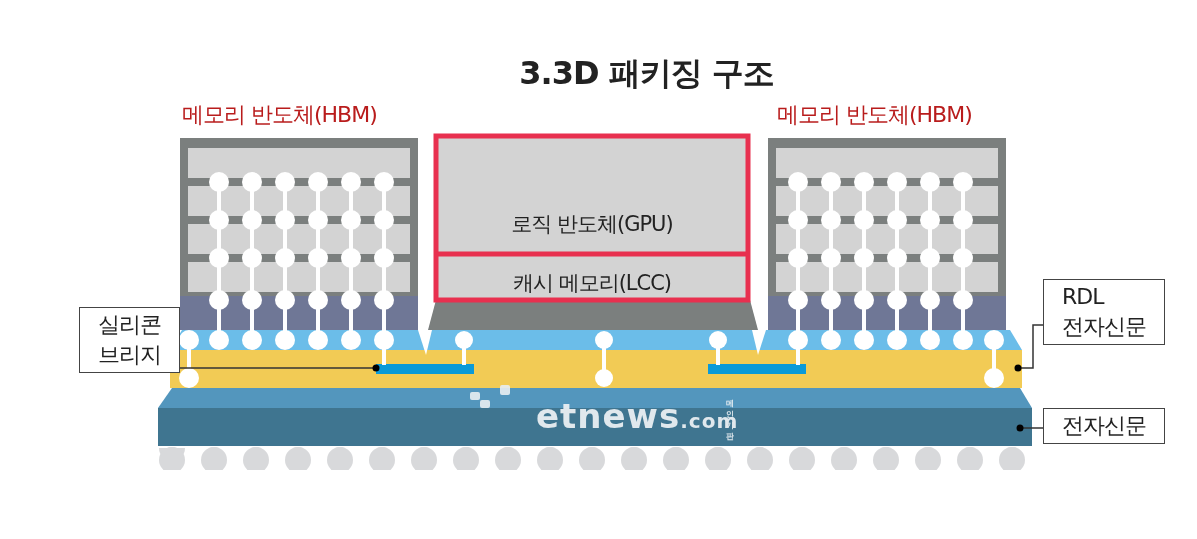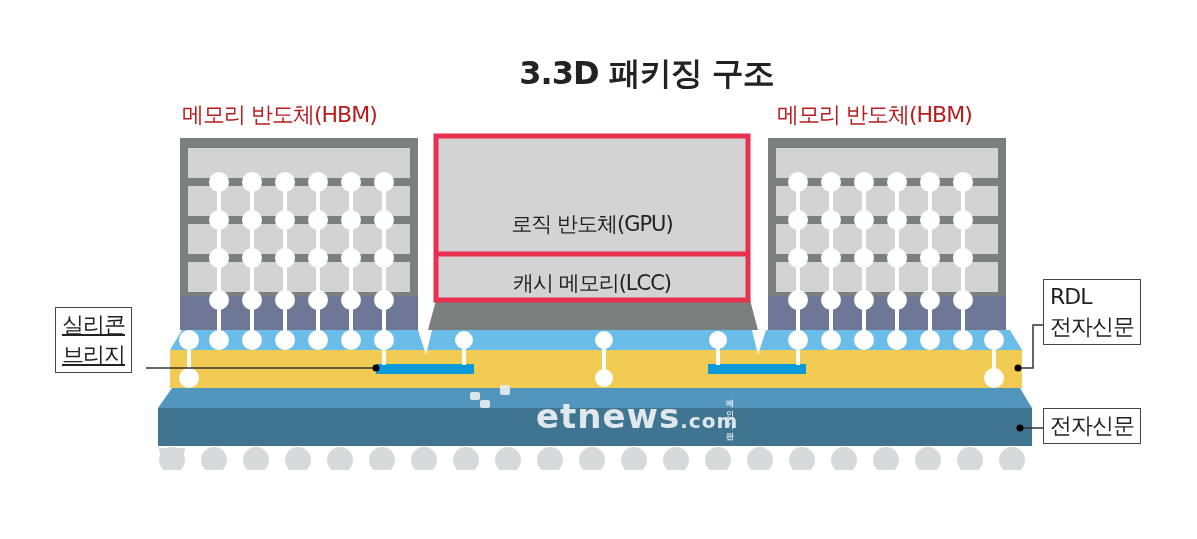--- a/index.html
+++ b/index.html
@@ -2,21 +2,21 @@
 <html><head>
 <meta charset="utf-8">
 <style>
   html, body { margin:0; padding:0; background:#ffffff; }
   body { width:1197px; height:539px; position:relative; overflow:hidden;
          font-family:"DejaVu Sans", "Liberation Sans", sans-serif; }
   .abs { position:absolute; }
   .title { left:0; width:1197px; top:52px; text-align:center; font-size:32px; font-weight:bold; color:#222; letter-spacing:-1px;padding-left:48px; }
   .hbm-label { top:100px; font-size:22px; color:#b91c1c; letter-spacing:-1px; }
   .chip-label { font-size:21px; color:#222; text-align:center; letter-spacing:-1px; }
-  .callout { border:1.5px solid #444; background:#fff; font-size:22px; color:#222; line-height:30px; padding:2px 6px; letter-spacing:-1px; }
+  .callout { border:1.5px solid #444; background:#fff; font-size:22px; color:#222; line-height:30px; padding:2px 18px; letter-spacing:-1px; }
   svg { position:absolute; left:0; top:0; }
 </style>
 </head>
 <body>
 
 <svg width="1197" height="539" viewBox="0 0 1197 539">
 
   <g fill="#d8d9db">
     <circle cx="172" cy="460" r="13"></circle>
       <circle cx="214" cy="460" r="13"></circle>
@@ -226,21 +226,21 @@
 </svg>
 
 <div class="abs title">3.3D 패키징 구조</div>
 
 <div class="abs hbm-label" style="left:182px;">메모리 반도체(HBM)</div>
 <div class="abs hbm-label" style="left:777px;">메모리 반도체(HBM)</div>
 
 <div class="abs chip-label" style="left:436px; width:312px; top:186px;margin-top:24px;">로직 반도체(GPU)</div>
 <div class="abs chip-label" style="left:436px; width:312px; top:269px;">캐시 메모리(LCC)</div>
 
-<div class="abs callout" style="left:55px; top:307px;text-decoration:underline;">
+<div class="abs callout" style="left:79px; top:307px;">
   <div>실리콘</div>
   <div>브리지</div>
 </div>
 
 <div class="abs callout" style="left:1043px; top:279px;">
   <div>RDL</div>
   <div>전자신문</div>
 </div>
 
 <div class="abs callout" style="left:1043px; top:408px;">

